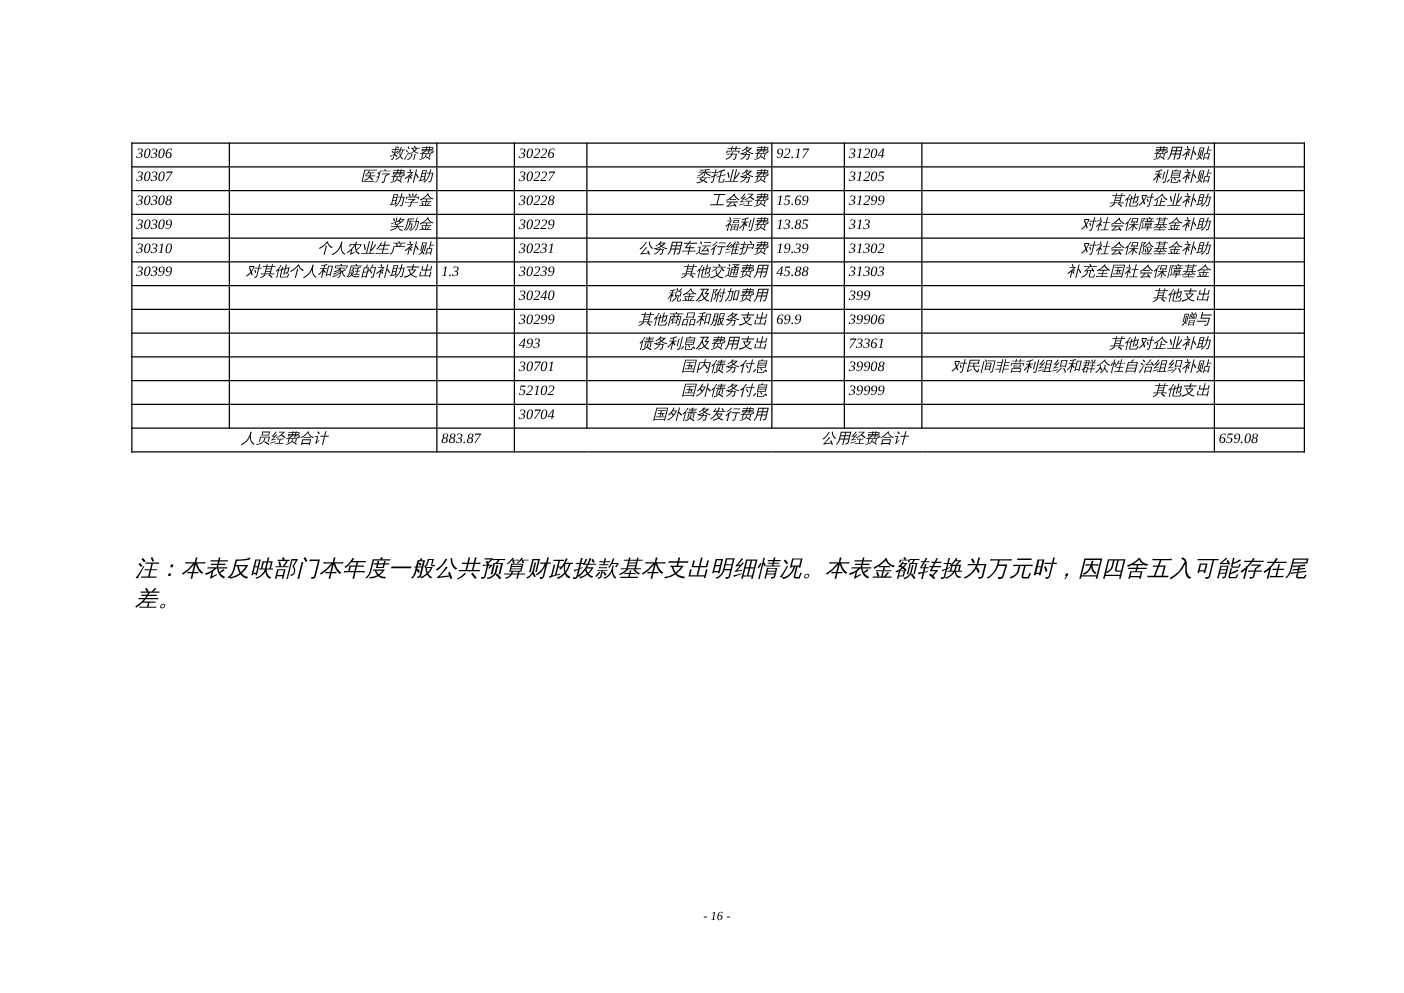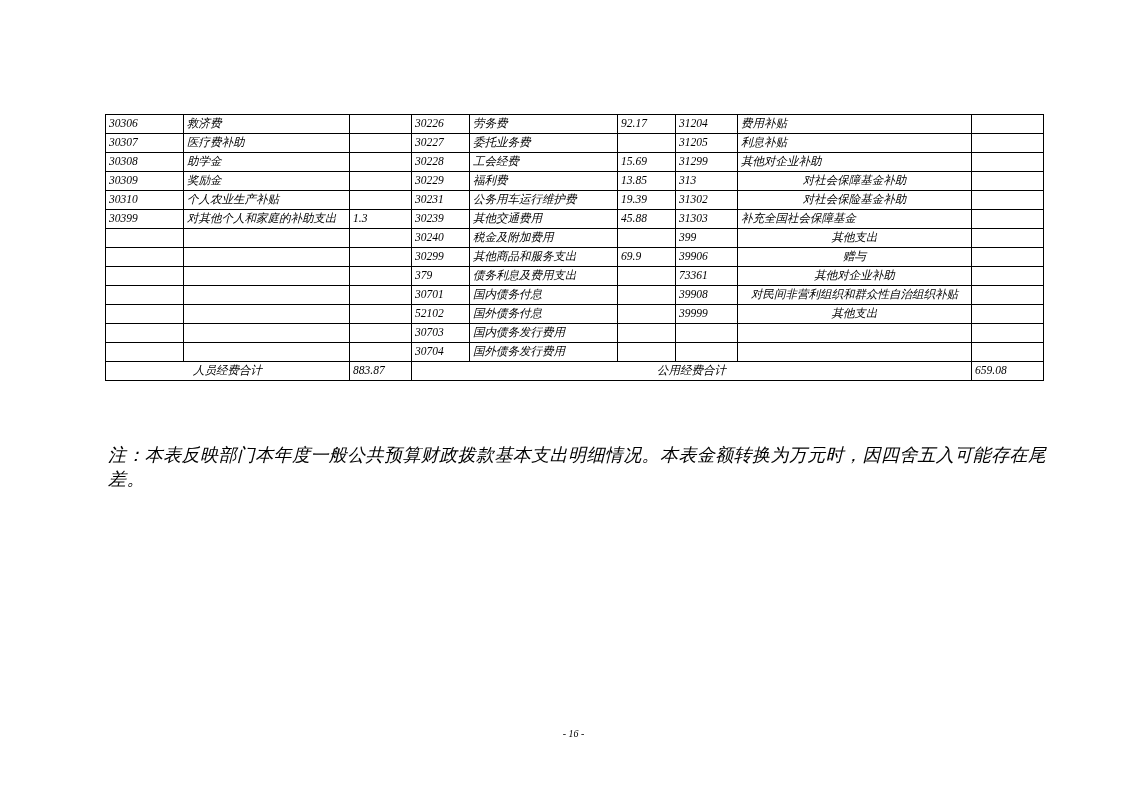--- a/index.html
+++ b/index.html
@@ -51,22 +51,22 @@
   col.c-name  { width: 166px; }
   col.c-val   { width: 62px; }
   col.c-code2 { width: 58px; }
   col.c-name2 { width: 148px; }
   col.c-val2  { width: 58px; }
   col.c-code3 { width: 62px; }
   col.c-name3 { width: 234px; }
   col.c-val3  { width: 72px; }
 
   .code { text-align: left; padding-left: 4px; }
-  .name { text-align: left; }
-  .name-left { text-align: center; padding-left: 4px; }
+  .name { text-align: right; }
+  .name-left { text-align: right; padding-left: 4px; }
   .val { text-align: left; padding-left: 3px; }
   .tall-1 { height: 40px; }
   .tall-2 { height: 52px; }
   .total-label { text-align: center; }
   .note {
     position: absolute;
     left: 96px;
     top: 443px;
     width: 940px;
     font-size: 18px;
@@ -196,21 +196,21 @@
           <td class="val">69.9</td>
           <td class="code">39906</td>
           <td class="name-left">赠与</td>
           <td class="val"></td>
         </tr>
 
         <tr>
           <td class="code"></td>
           <td class="name"></td>
           <td class="val"></td>
-          <td class="code">379</td>
+          <td class="code">493</td>
           <td class="name">债务利息及费用支出</td>
           <td class="val"></td>
           <td class="code">73361</td>
           <td class="name-left">其他对企业补助</td>
           <td class="val"></td>
         </tr>
 
         <tr>
           <td class="code tall-2"></td>
           <td class="name tall-2"></td>
@@ -228,31 +228,20 @@
           <td class="name"></td>
           <td class="val"></td>
           <td class="code">52102</td>
           <td class="name">国外债务付息</td>
           <td class="val"></td>
           <td class="code">39999</td>
           <td class="name-left">其他支出</td>
           <td class="val"></td>
         </tr>
 
-        <tr>
-          <td class="code"></td>
-          <td class="name"></td>
-          <td class="val"></td>
-          <td class="code">30703</td>
-          <td class="name">国内债务发行费用</td>
-          <td class="val"></td>
-          <td class="code"></td>
-          <td class="name-left"></td>
-          <td class="val"></td>
-        </tr>
 
         <tr>
           <td class="code"></td>
           <td class="name"></td>
           <td class="val"></td>
           <td class="code">30704</td>
           <td class="name">国外债务发行费用</td>
           <td class="val"></td>
           <td class="code"></td>
           <td class="name-left"></td>

